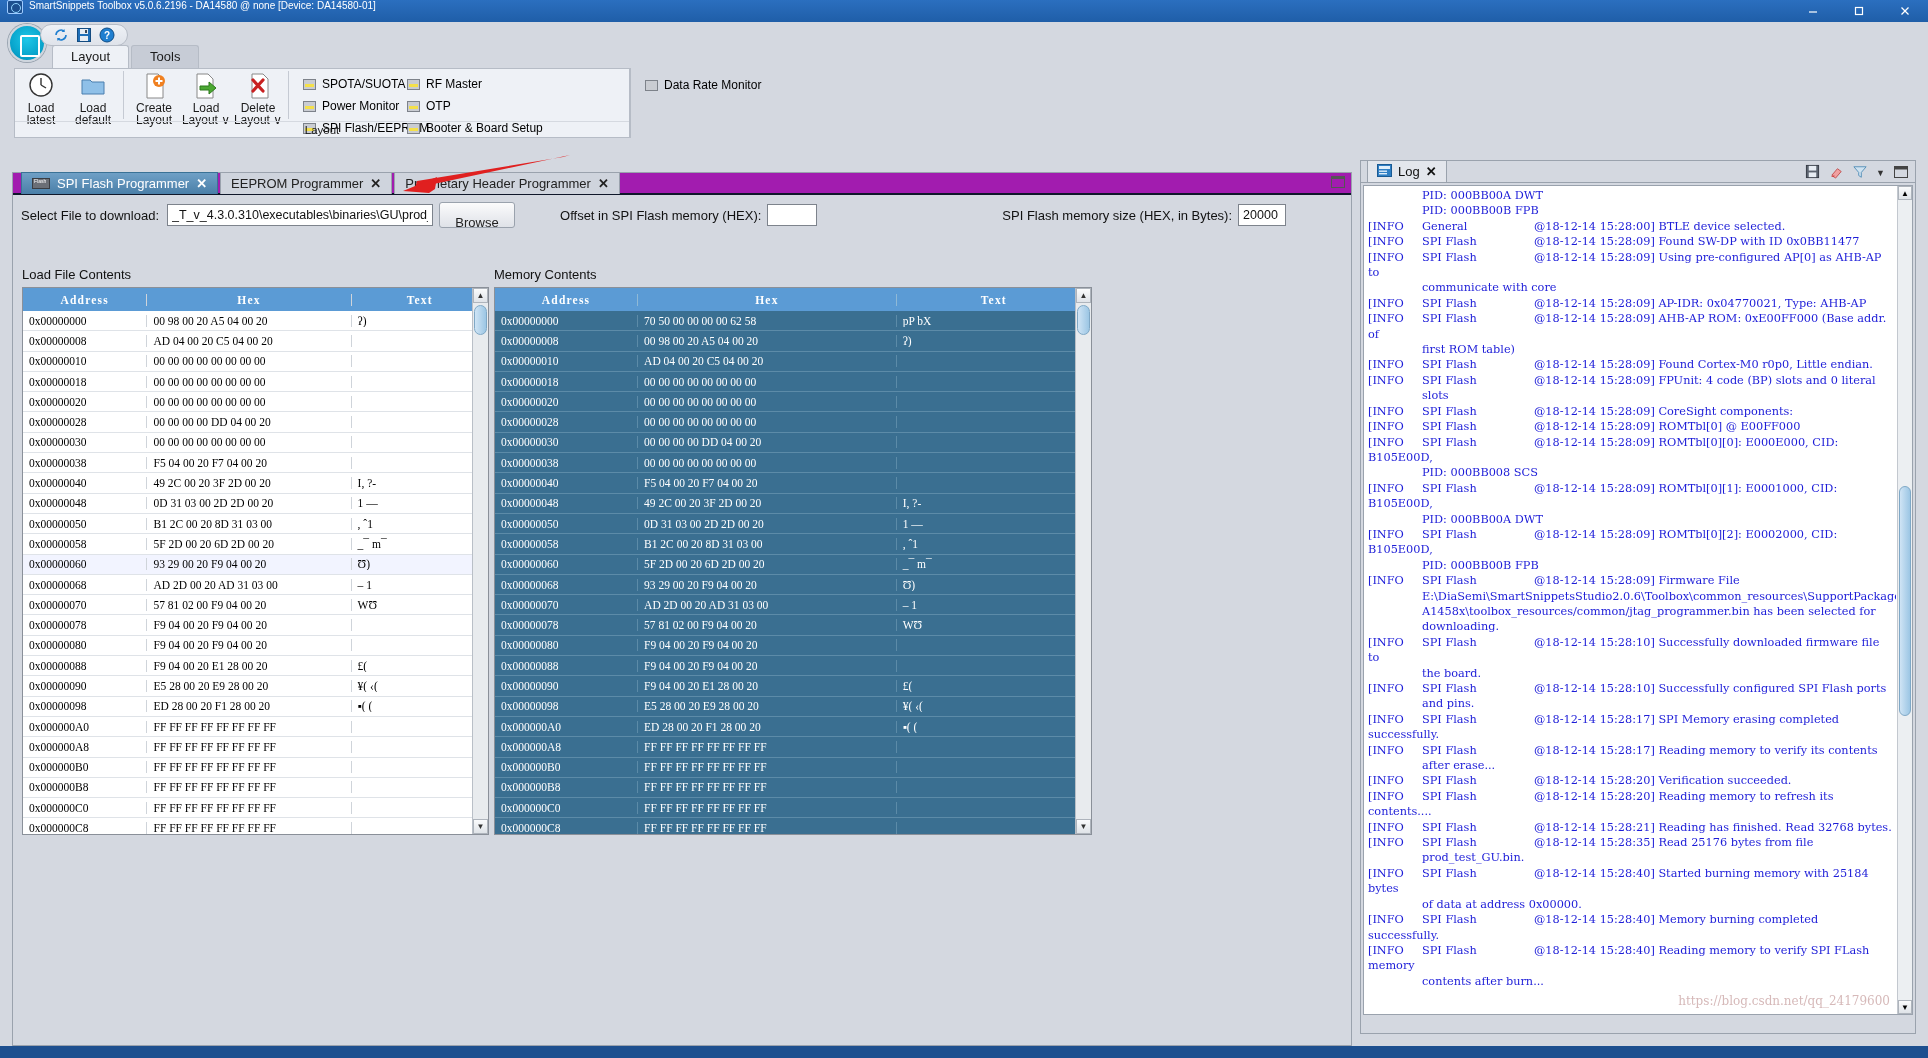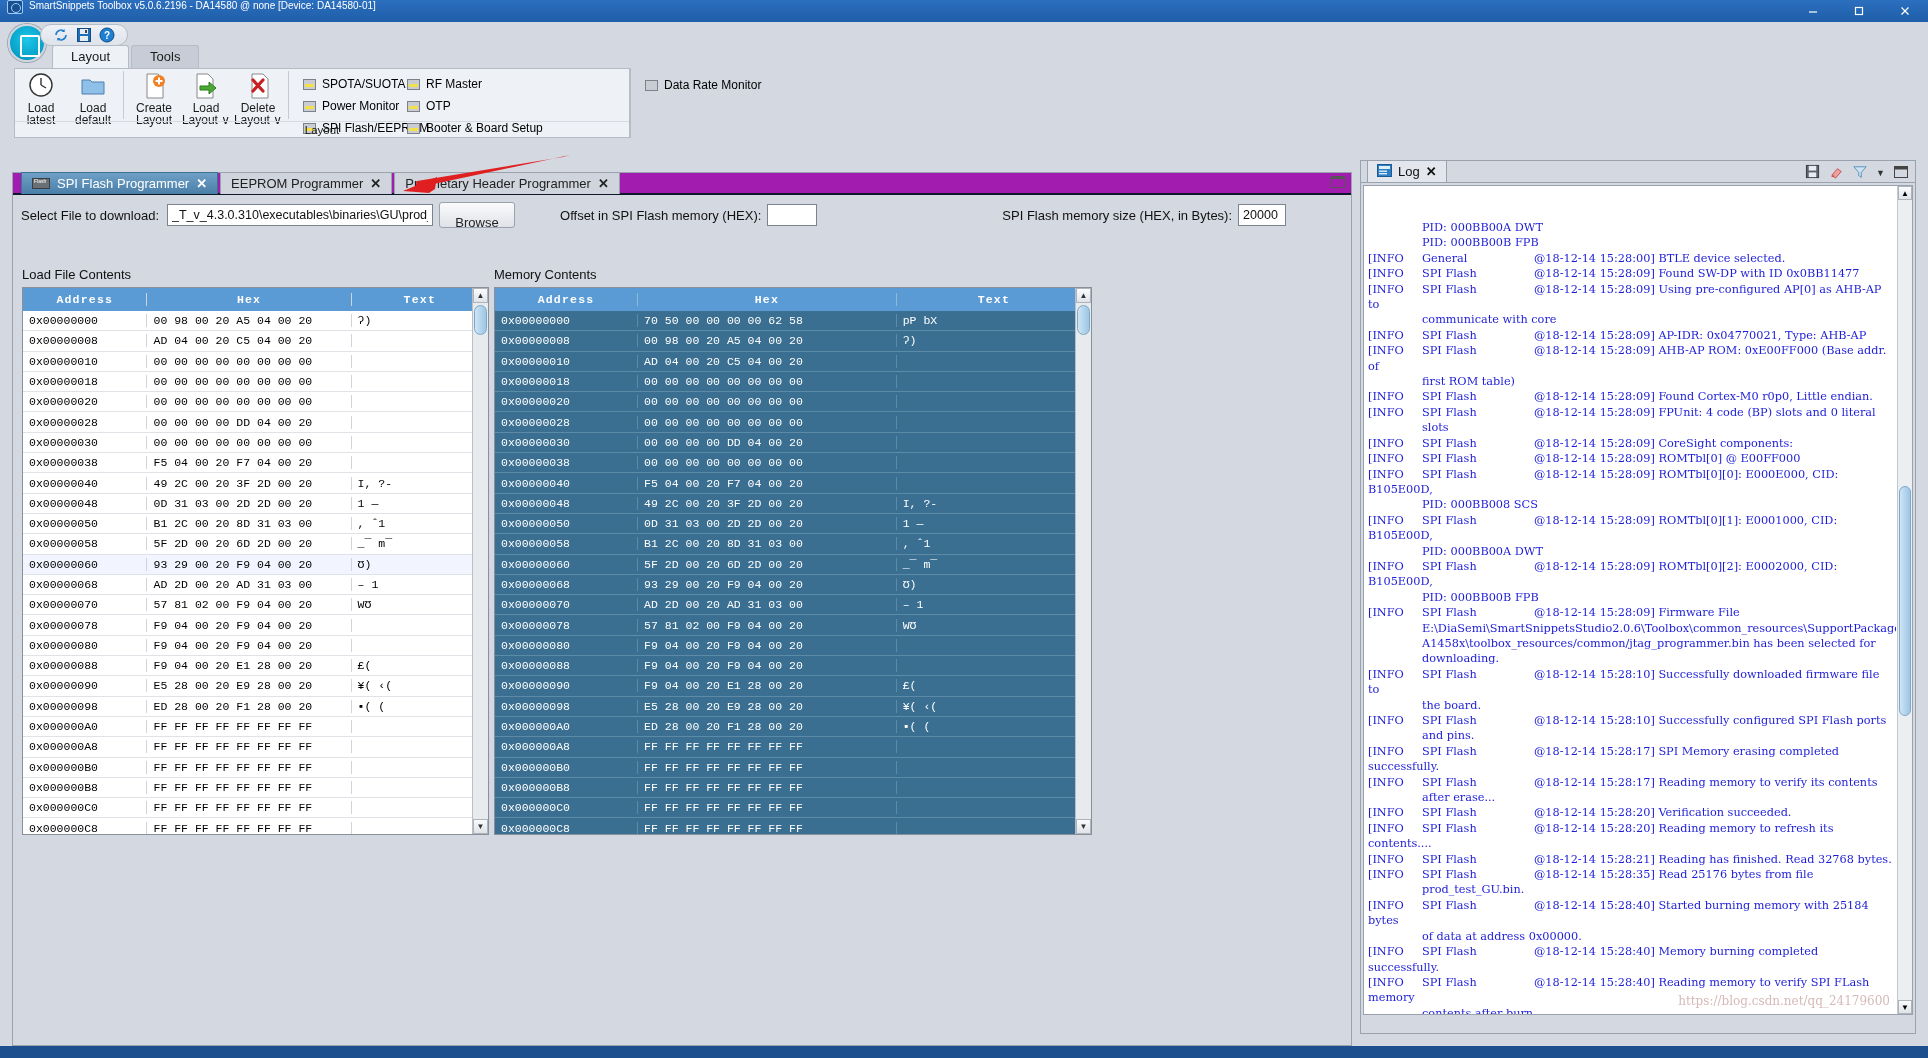--- a/index.html
+++ b/index.html
@@ -151,21 +151,21 @@
     border: 1px solid #9aa2ad; border-radius: 3px;
     background: linear-gradient(to bottom,#fbfbfc,#dfe2e8);
     font-size: 13px; color: #222; height: 24px; padding: 0 14px; cursor: pointer;
   }
 
   
   .tables { position: relative; }
   .tblock { position: absolute; }
   .tcaption { font-size: 13px; color: #111; margin-bottom: 5px; }
   .hextable { border: 1px solid #8a9099; background: #fff; overflow: hidden; position: relative; }
-  .hrow { display: flex; height: 20.3px; align-items: center; font-family: Liberation Mono, monospace; font-size: 11.5px; }
+  .hrow { display: flex; height: 20.3px; align-items: center; font-family: Liberation Serif, serif; font-size: 11.5px; }
   .hhead { background: #5b9bd5; color: #fff; font-weight: bold; height: 23px; letter-spacing: 1.2px; }
   .hhead .c { text-align: center; justify-content: center; display: flex; }
   .c { padding: 0 6px; overflow: hidden; white-space: nowrap; }
   .c-addr { width: 125px; border-right: 1px solid #cfd4da; }
   .c-hex  { width: 205px; border-right: 1px solid #cfd4da; }
   .c-text { width: 137px; }
   .hrow.body { border-bottom: 1px solid #dfe3e8; color: #000; }
   .hrow.sel { background: #f2f4ff; }
   
   .mem .hrow.body { background: #3a6f91; color: #fff; border-bottom: 1px solid #5c8ba8; }
@@ -205,21 +205,21 @@
   }
   .log-tools { margin-left: auto; display: flex; align-items: center; gap: 9px; padding-right: 7px; }
   .log-body {
     position: absolute; left: 2px; right: 2px; top: 24px; bottom: 18px;
     background: #fff; border: 1px solid #9aa2ad; overflow: hidden;
   }
   .log-scroll-outer { position: absolute; right: 0; top: 0; bottom: 0; width: 15px; background:#eceff2; border-left:1px solid #c3c8cf;}
   .log-lines {
     position: absolute; left: 0; top: 0; right: 16px; bottom: 0;
     font-family: "DejaVu Serif", serif; font-size: 11.3px; line-height: 15.4px;
-    color: #1d1dd8; padding: 2px 4px 0 4px; overflow: hidden; margin-top: 32px;
+    color: #1d1dd8; padding: 2px 4px 0 4px; overflow: hidden;
   }
   .lline { white-space: pre-wrap; }
   .lline .lvl { display: inline-block; width: 54px; }
   .lline .cat { display: inline-block; width: 112px; }
   .lline.cont { padding-left: 54px; }
   .watermark {
     position: absolute; right: 22px; bottom: 6px; color: #d6b9b9; font-size: 12px;
     font-family: "DejaVu Serif", serif;
   }
 

